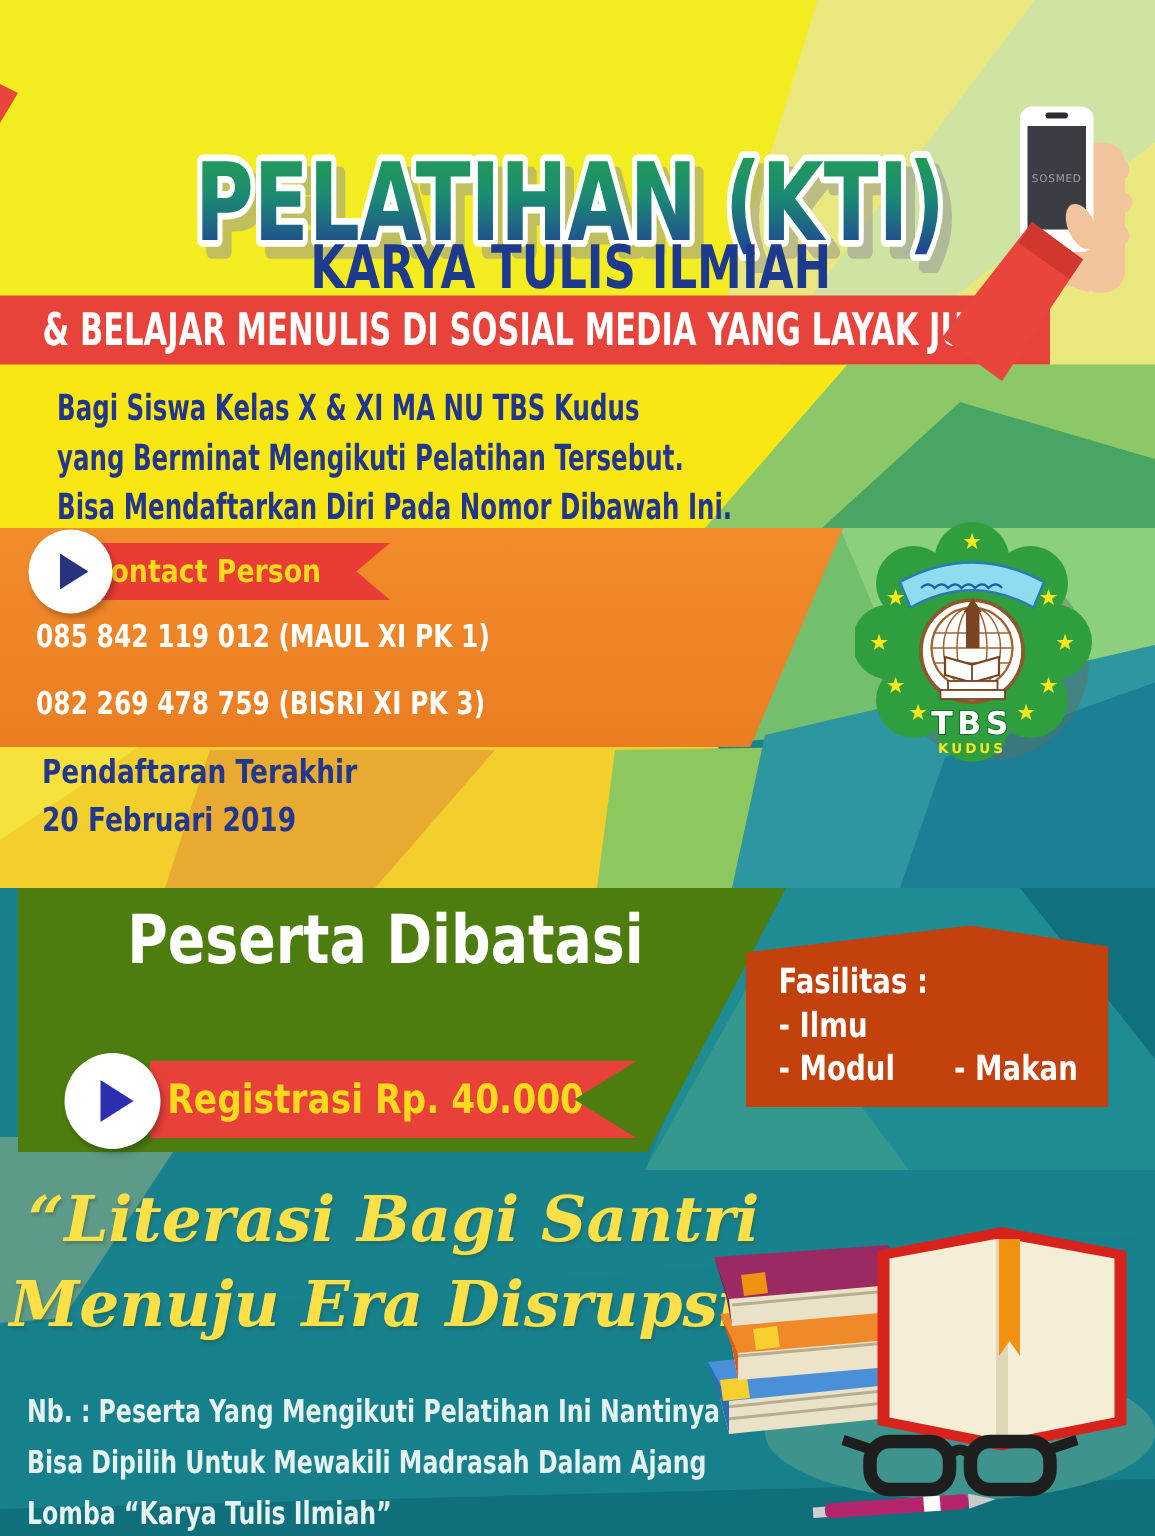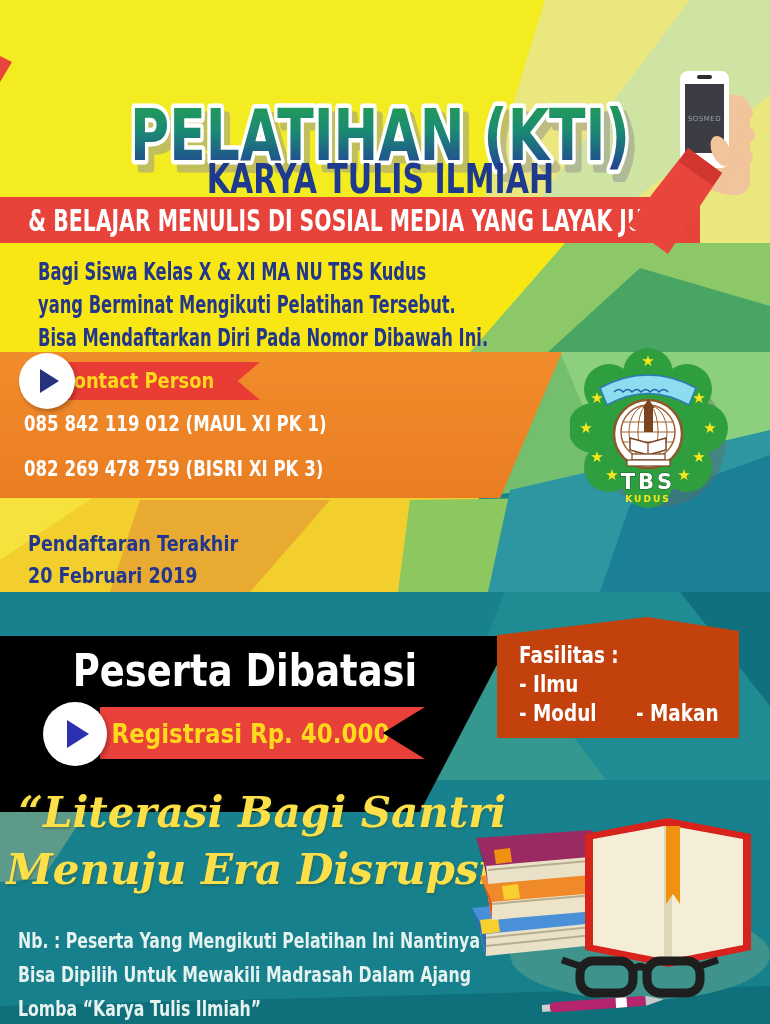--- a/index.html
+++ b/index.html
@@ -43,28 +43,28 @@
     box-shadow:2px 3px 4px rgba(0,0,0,.25);}
   .pc1{left:19px;top:353px;width:56px;height:56px;}
   .pc2{left:43px;top:702px;width:64px;height:64px;}
   .tri{width:0;height:0;border-style:solid;border-color:transparent;}
   .pc1 .tri{border-width:12px 0 12px 19px;border-left-color:#28337f;margin-left:5px;}
   .pc2 .tri{border-width:14px 0 14px 22px;border-left-color:#2b2fb0;margin-left:6px;}
   .phones{left:24px;top:402px;font-size:21px;font-weight:bold;color:#ffffff;line-height:45px;}
   .phones .cond{transform:scaleX(.79);}
 
   
-  .deadline{left:28px;top:500px;font-size:22px;font-weight:bold;color:#23388c;line-height:32px;margin-top:28px;}
+  .deadline{left:28px;top:500px;font-size:22px;font-weight:bold;color:#23388c;line-height:32px;}
   .deadline .cond{transform:scaleX(.8);}
 
   
-  .quota{left:0;top:592px;width:512px;height:176px;background:#000000;
+  .quota{left:12px;top:592px;width:512px;height:176px;background:#4d7c0f;
     clip-path:polygon(0 0,100% 0,82% 100%,0 100%);
     filter:drop-shadow(9px 7px 0 rgba(80,125,120,.5));
-    text-align:center;padding-top:10px;margin-top:44px;}
+    text-align:center;padding-top:10px;}
   .quota .line{width:490px;font-size:45px;font-weight:bold;color:#ffffff;line-height:49px;}
   .quota .condc{transform:scaleX(.82);}
   .ribbon2{left:100px;top:707px;width:325px;height:52px;background:#e8413a;
     clip-path:polygon(0 0,100% 0,87% 50%,100% 100%,0 100%);
     display:flex;align-items:center;justify-content:center;padding-right:24px;
     filter:drop-shadow(5px 4px 0 rgba(60,70,70,.35));text-align:center;}
   .ribbon2 .condc{transform:scaleX(.85);font-size:27px;font-weight:bold;color:#ffd91c;}
 
   
   .fas{left:497px;top:617px;width:242px;height:121px;background:#c2410c;

